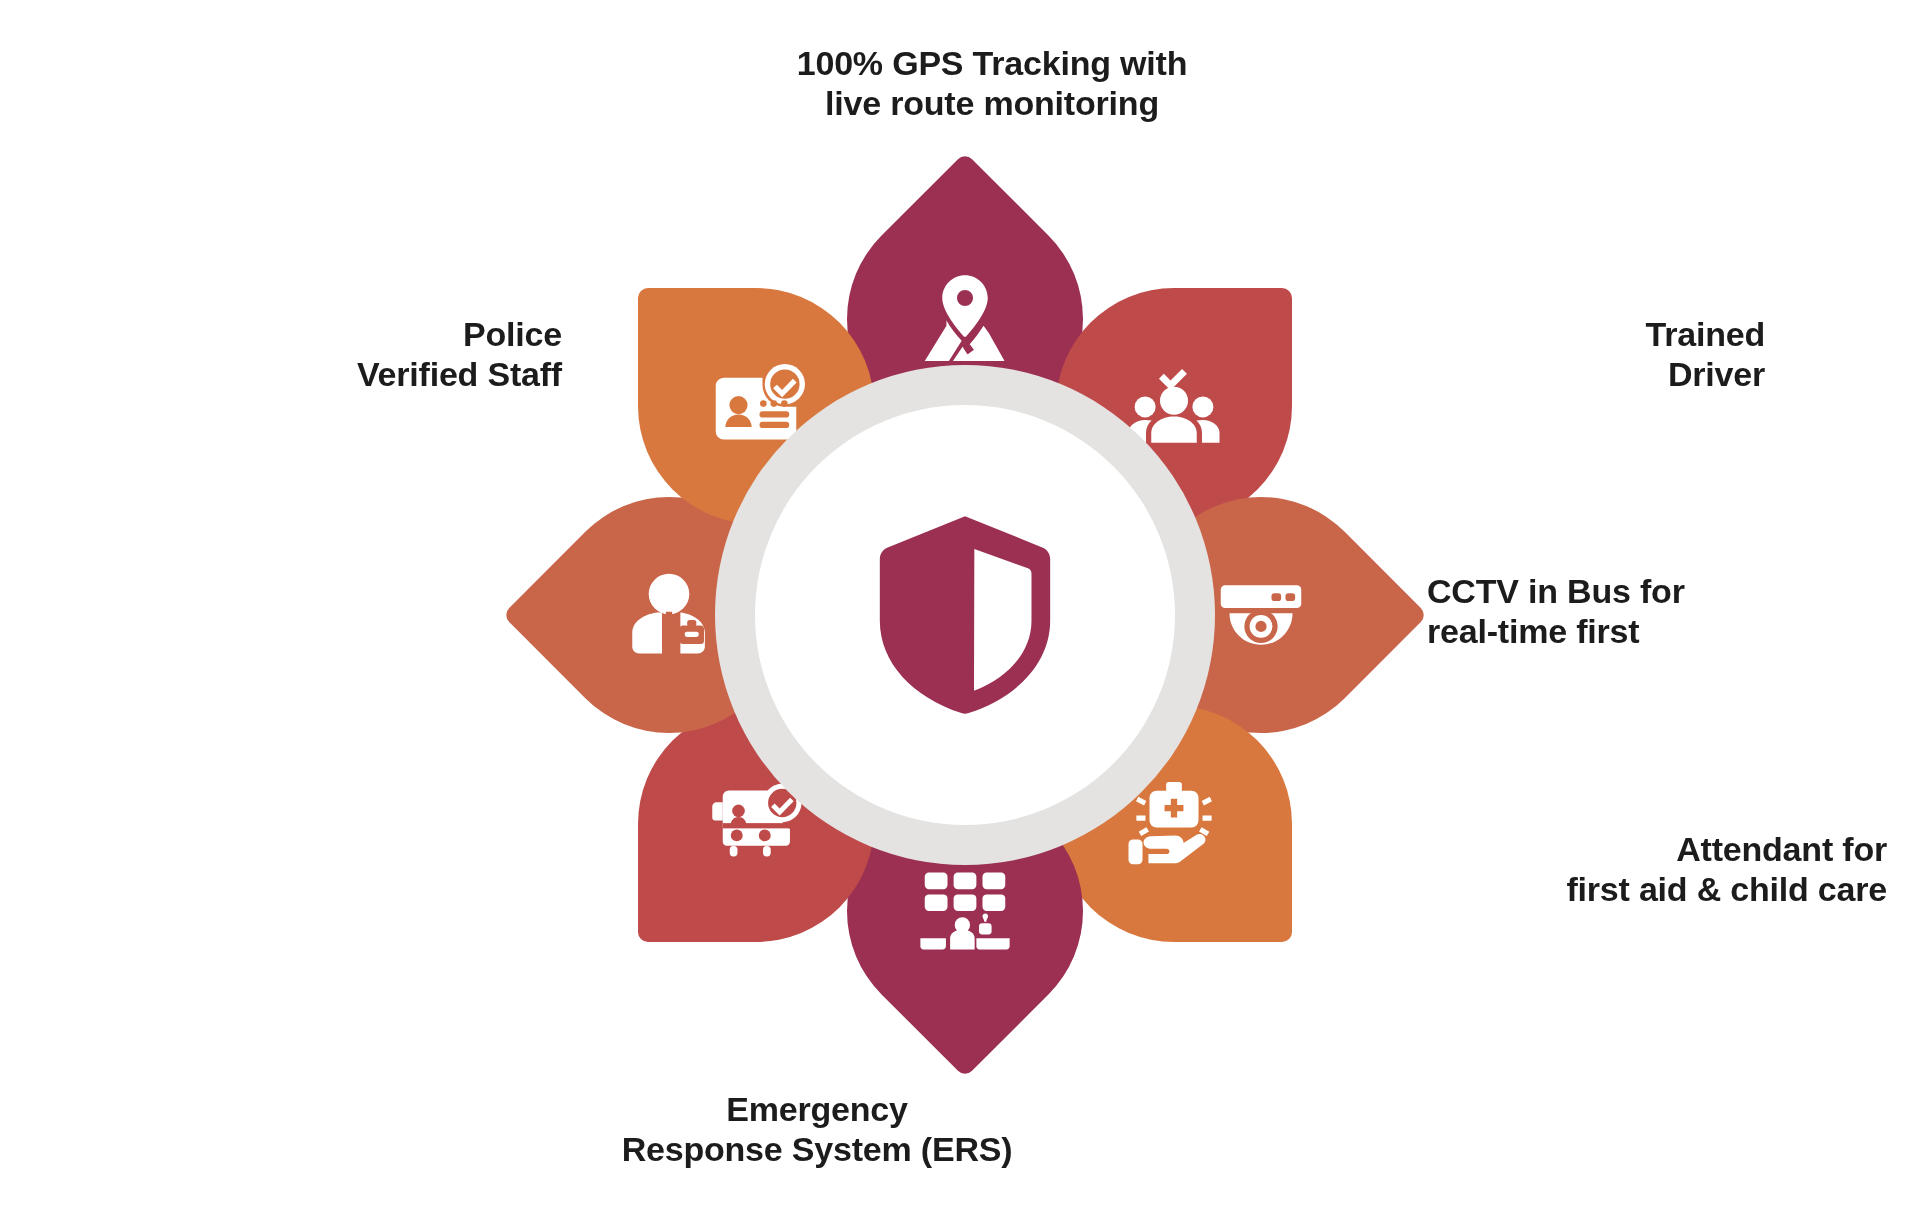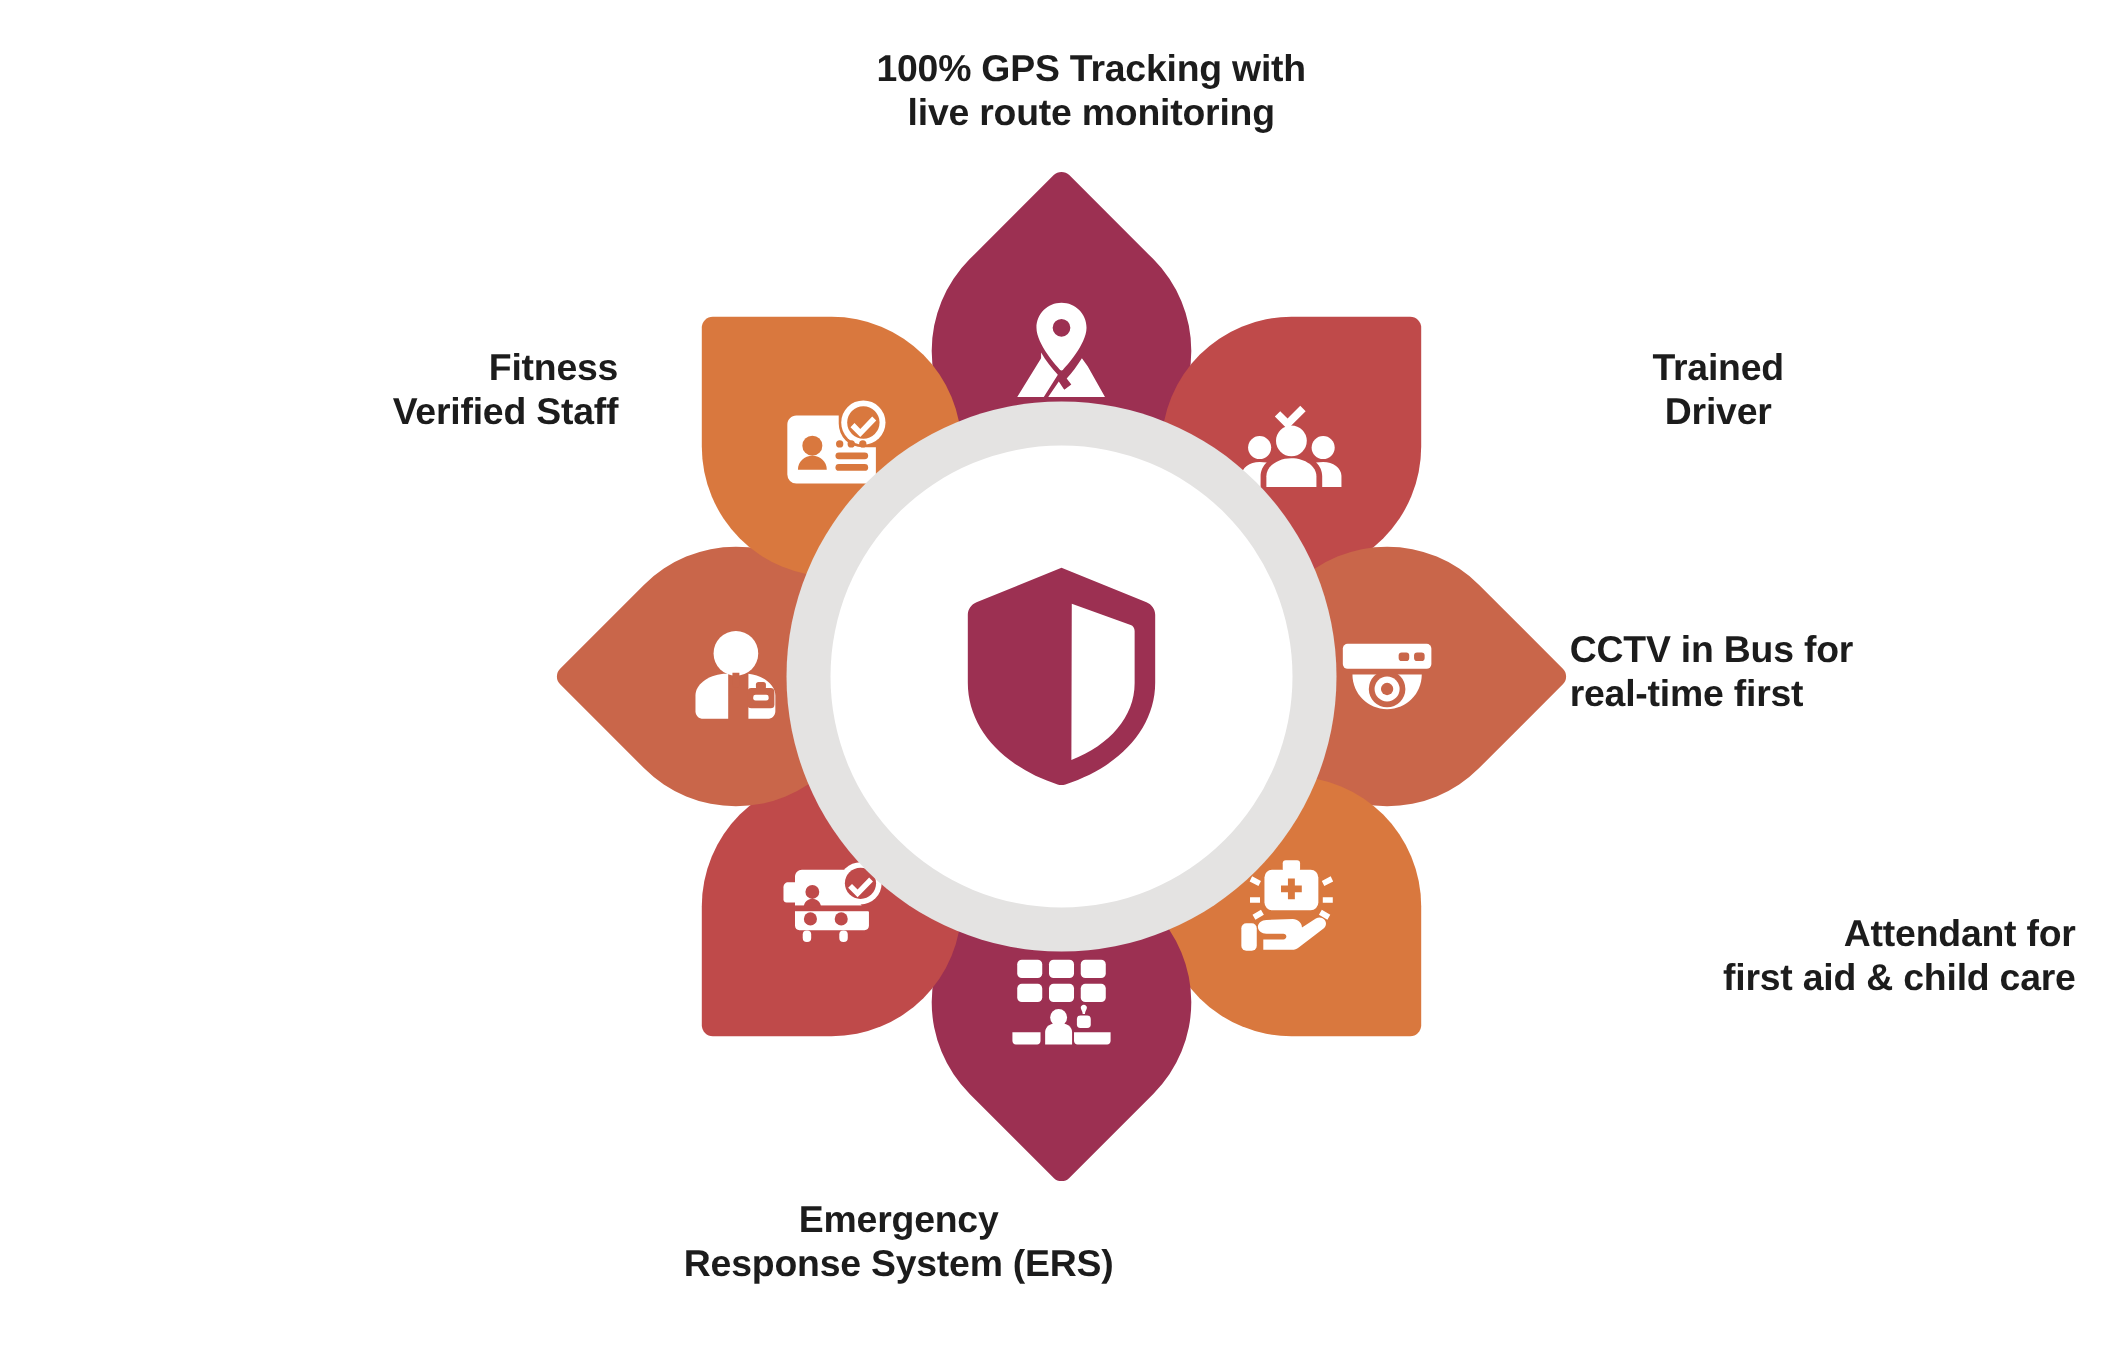--- a/index.html
+++ b/index.html
@@ -91,21 +91,21 @@
     font-weight: 700;
     font-size: 34px;
     line-height: 1.17;
     color: #1c1c1c;
     letter-spacing: -0.2px;
     white-space: pre-line;
     margin-left: 27px;
   }
   .label.l-top    { left: 0;    top: 44px;   width: 1930px; text-align: center; }
   .label.l-bottom { left: 0;    top: 1090px; width: 1580px; text-align: center; }
-  .label.l-ne     { left: 1305px; top: 315px;  width: 460px; text-align: center; }
+  .label.l-ne     { left: 1278px; top: 315px;  width: 460px; text-align: right; }
   .label.l-e      { left: 1400px; top: 572px;  width: 500px; text-align: left; }
   .label.l-se     { left: 1300px; top: 830px;  width: 560px; text-align: right; }
   .label.l-nw     { left: 100px; top: 315px;  width: 435px;  text-align: right; }
   .label.l-w      { left: 60px;  top: 572px;  width: 375px;  text-align: right; }
   .label.l-sw     { left: 80px;  top: 830px;  width: 450px;  text-align: right; }
 </style>
 </head>
 <body>
 
 <div id="stage">
@@ -247,16 +247,16 @@
   <div class="label l-top">100% GPS Tracking with
 live route monitoring</div>
   <div class="label l-ne">Trained
 Driver</div>
   <div class="label l-e">CCTV in Bus for
 real-time first</div>
   <div class="label l-se">Attendant for
 first aid &amp; child care</div>
   <div class="label l-bottom">Emergency
 Response System (ERS)</div>
-  <div class="label l-nw">Fitness
+  <div class="label l-nw">Police
 Verified Staff</div>
 
 </div>
 
 </body></html>

